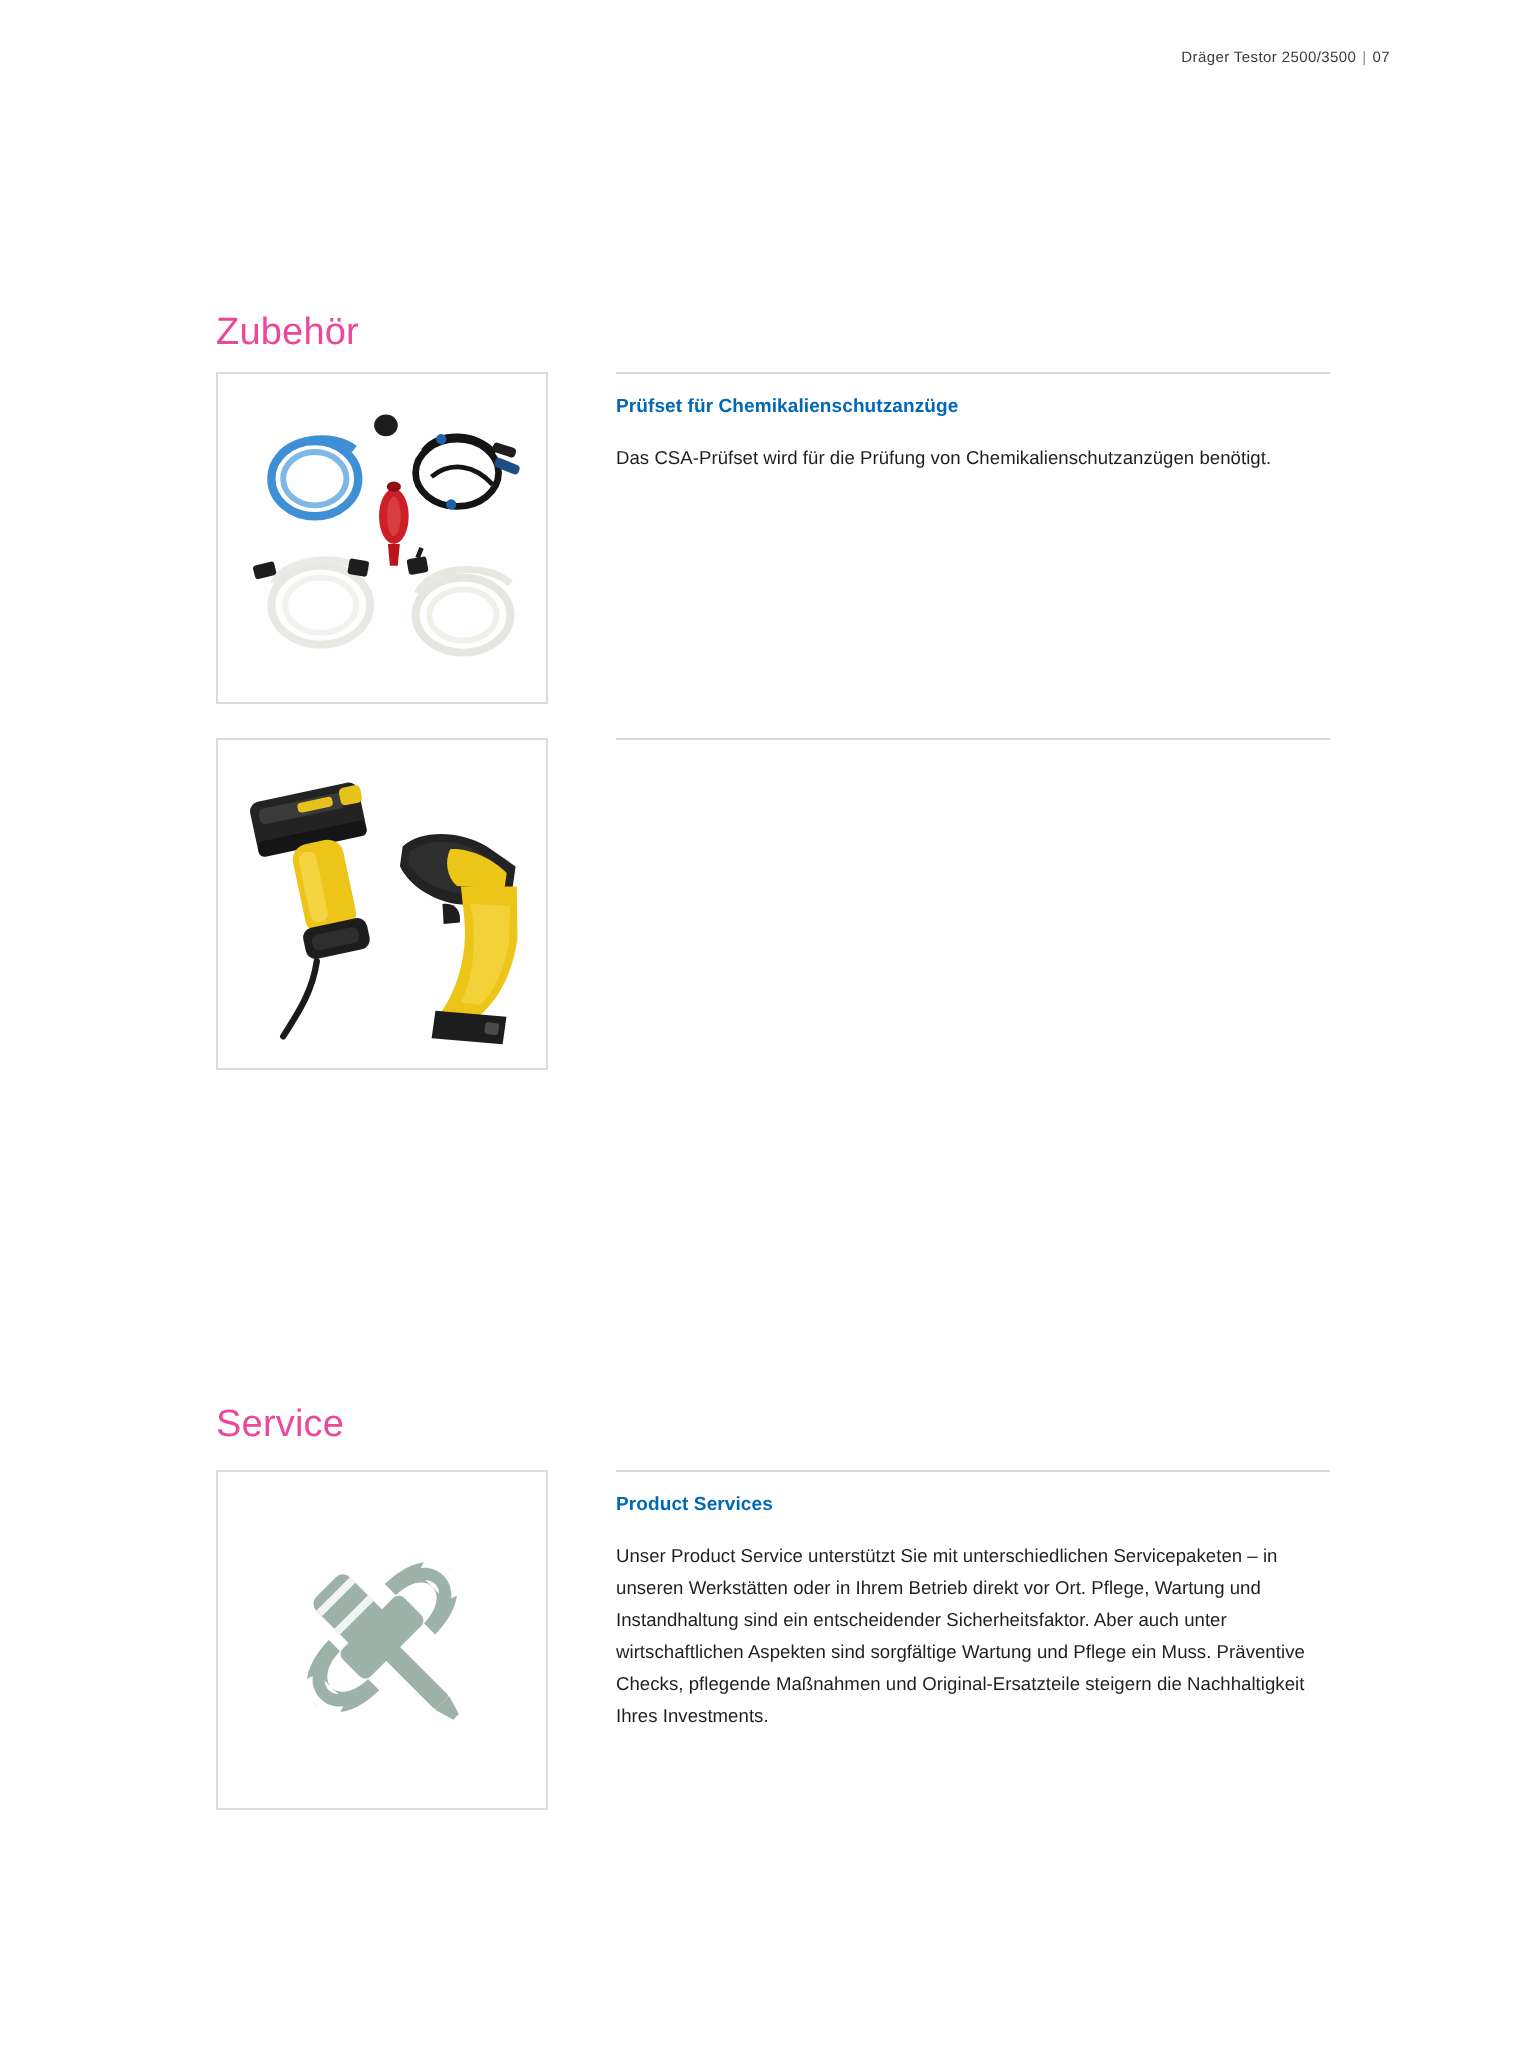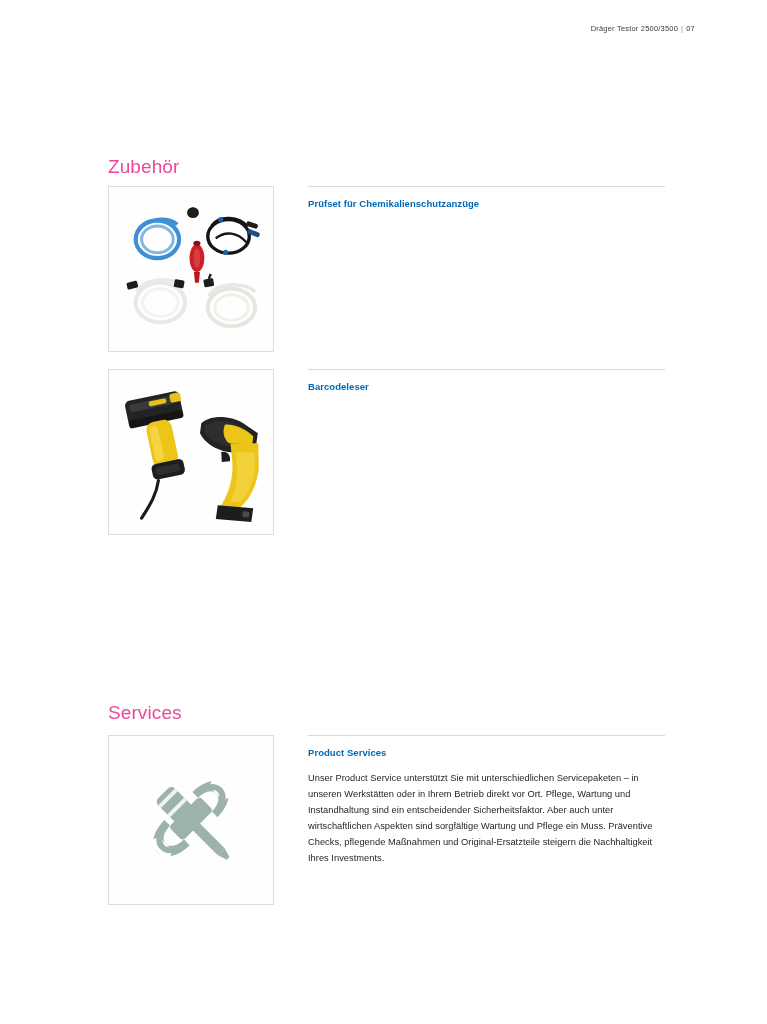--- a/index.html
+++ b/index.html
@@ -145,20 +145,21 @@
       <path d="M101 111 C107 97 136 95 148 106" fill="none" stroke="#e8e8e2" stroke-width="3.6"></path>
       <rect x="96" y="93" width="10" height="8" rx="1.5" fill="#1d1d1d" transform="rotate(-10 101 97)"></rect>
       <path d="M101 93 L103 88" stroke="#1d1d1d" stroke-width="2.4"></path>
     </svg>
 
   </div>
 
   <div class="text-col">
     <div class="rule"></div>
     <h3 class="product-title">Prüfset für Chemikalienschutzanzüge</h3>
+    <p class="product-body">Das CSA-Prüfset wird für die Prüfung von Chemikalienschutzanzügen benötigt.</p>
   </div>
 </div>
 
 <div id="block-barcode" class="product-block">
 
   <div class="figure">
     <svg viewBox="0 0 166 166" xmlns="http://www.w3.org/2000/svg" aria-hidden="true">
       <rect x="0" y="0" width="166" height="166" fill="#fefefe"></rect>
 
       <g transform="rotate(-12 58 60)">
@@ -190,25 +191,24 @@
 
         <path d="M116 138 L152 136 L152 150 L116 152 Z" fill="#1d1d1d"></path>
         <rect x="142" y="140" width="7" height="6" rx="1.5" fill="#4a4a4a"></rect>
       </g>
     </svg>
 
   </div>
 
   <div class="text-col">
     <div class="rule"></div>
-    <h3 class="product-title">Barcodeleser</h3>
-  </div>
-</div>
-
-<h2 id="section-services" class="section-title">Services</h2>
+  </div>
+</div>
+
+<h2 id="section-services" class="section-title">Service</h2>
 
 <div id="block-service" class="product-block">
 
   <div class="figure">
     <svg viewBox="0 0 166 170" xmlns="http://www.w3.org/2000/svg" aria-hidden="true">
       <rect x="0" y="0" width="166" height="170" fill="#fefefe"></rect>
       <g fill="#9db3aa">
 
         <g transform="rotate(45 83 85)">
           <rect x="44" y="74" width="34" height="24" rx="5"></rect>

